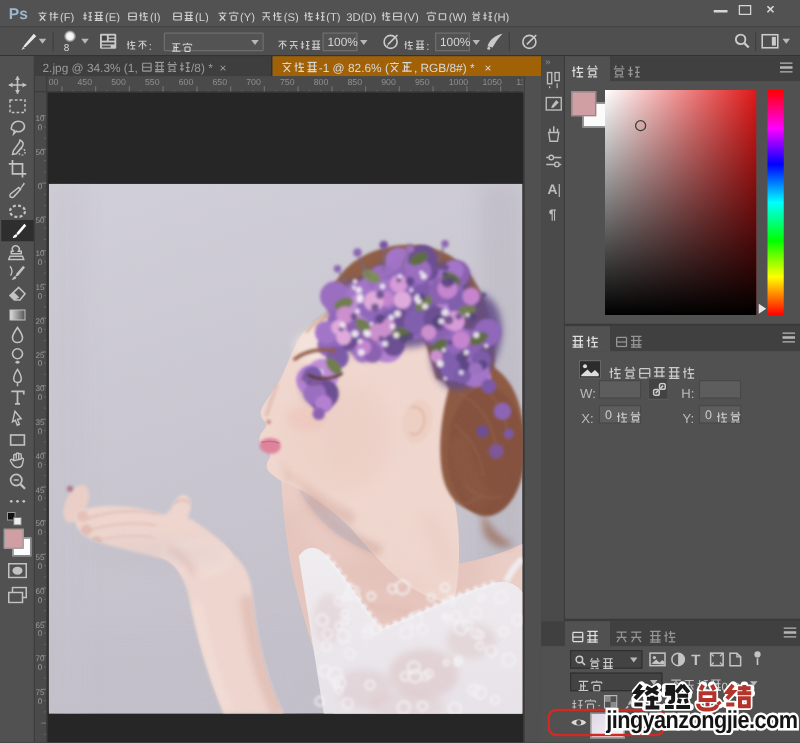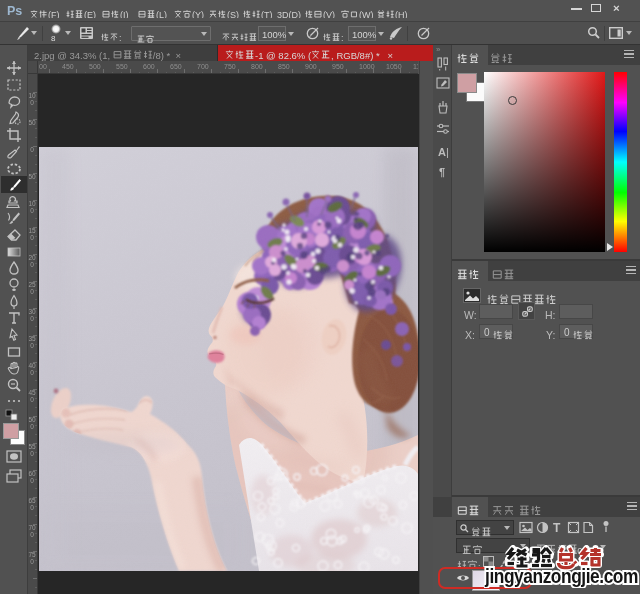--- a/index.html
+++ b/index.html
@@ -348,21 +348,21 @@
         <line x1="25.1" y1="8.1" x2="27.8" y2="8.1"></line>
         <line x1="32.5" y1="0.9" x2="32.5" y2="8.1"></line>
         <line x1="31.0" y1="3.6" x2="34.0" y2="3.6"></line>
         <line x1="31.0" y1="6.3" x2="34.0" y2="6.3"></line>
         <line x1="35.6" y1="1.3" x2="38.8" y2="1.3"></line>
         <line x1="37.2" y1="1.3" x2="37.2" y2="8.1"></line>
         <line x1="35.6" y1="5.0" x2="38.8" y2="5.0"></line>
         <line x1="35.6" y1="8.1" x2="38.8" y2="8.1"></line>
       </g>
     </svg><span style="font-size:9.5px;color:#9b9b9b;vertical-align:middle">/8) *&nbsp;&nbsp;×</span></div>
-<div class="ab " style="left:218px;top:45px;width:215px;height:16px;background:#b91c1c;white-space:nowrap;overflow:hidden;padding:1px 0 0 7px"><svg style="vertical-align:middle" width="30" height="11" viewBox="0 0 30 11">
+<div class="ab " style="left:218px;top:45px;width:215px;height:16px;background:#a16207;white-space:nowrap;overflow:hidden;padding:1px 0 0 7px"><svg style="vertical-align:middle" width="30" height="11" viewBox="0 0 30 11">
       <g stroke="#d8d8d8" stroke-width="0.90" stroke-linecap="butt">
         <line x1="4.5" y1="0.5" x2="4.5" y2="1.8"></line>
         <line x1="0.9" y1="1.8" x2="8.1" y2="1.8"></line>
         <line x1="2.0" y1="3.1" x2="7.0" y2="8.5"></line>
         <line x1="7.0" y1="3.1" x2="2.0" y2="8.5"></line>
         <line x1="11.9" y1="0.9" x2="11.9" y2="8.1"></line>
         <line x1="10.6" y1="4.0" x2="13.1" y2="3.4"></line>
         <line x1="15.0" y1="0.7" x2="15.0" y2="4.5"></line>
         <line x1="13.7" y1="2.2" x2="18.2" y2="2.2"></line>
         <line x1="13.7" y1="5.0" x2="18.2" y2="5.0"></line>

